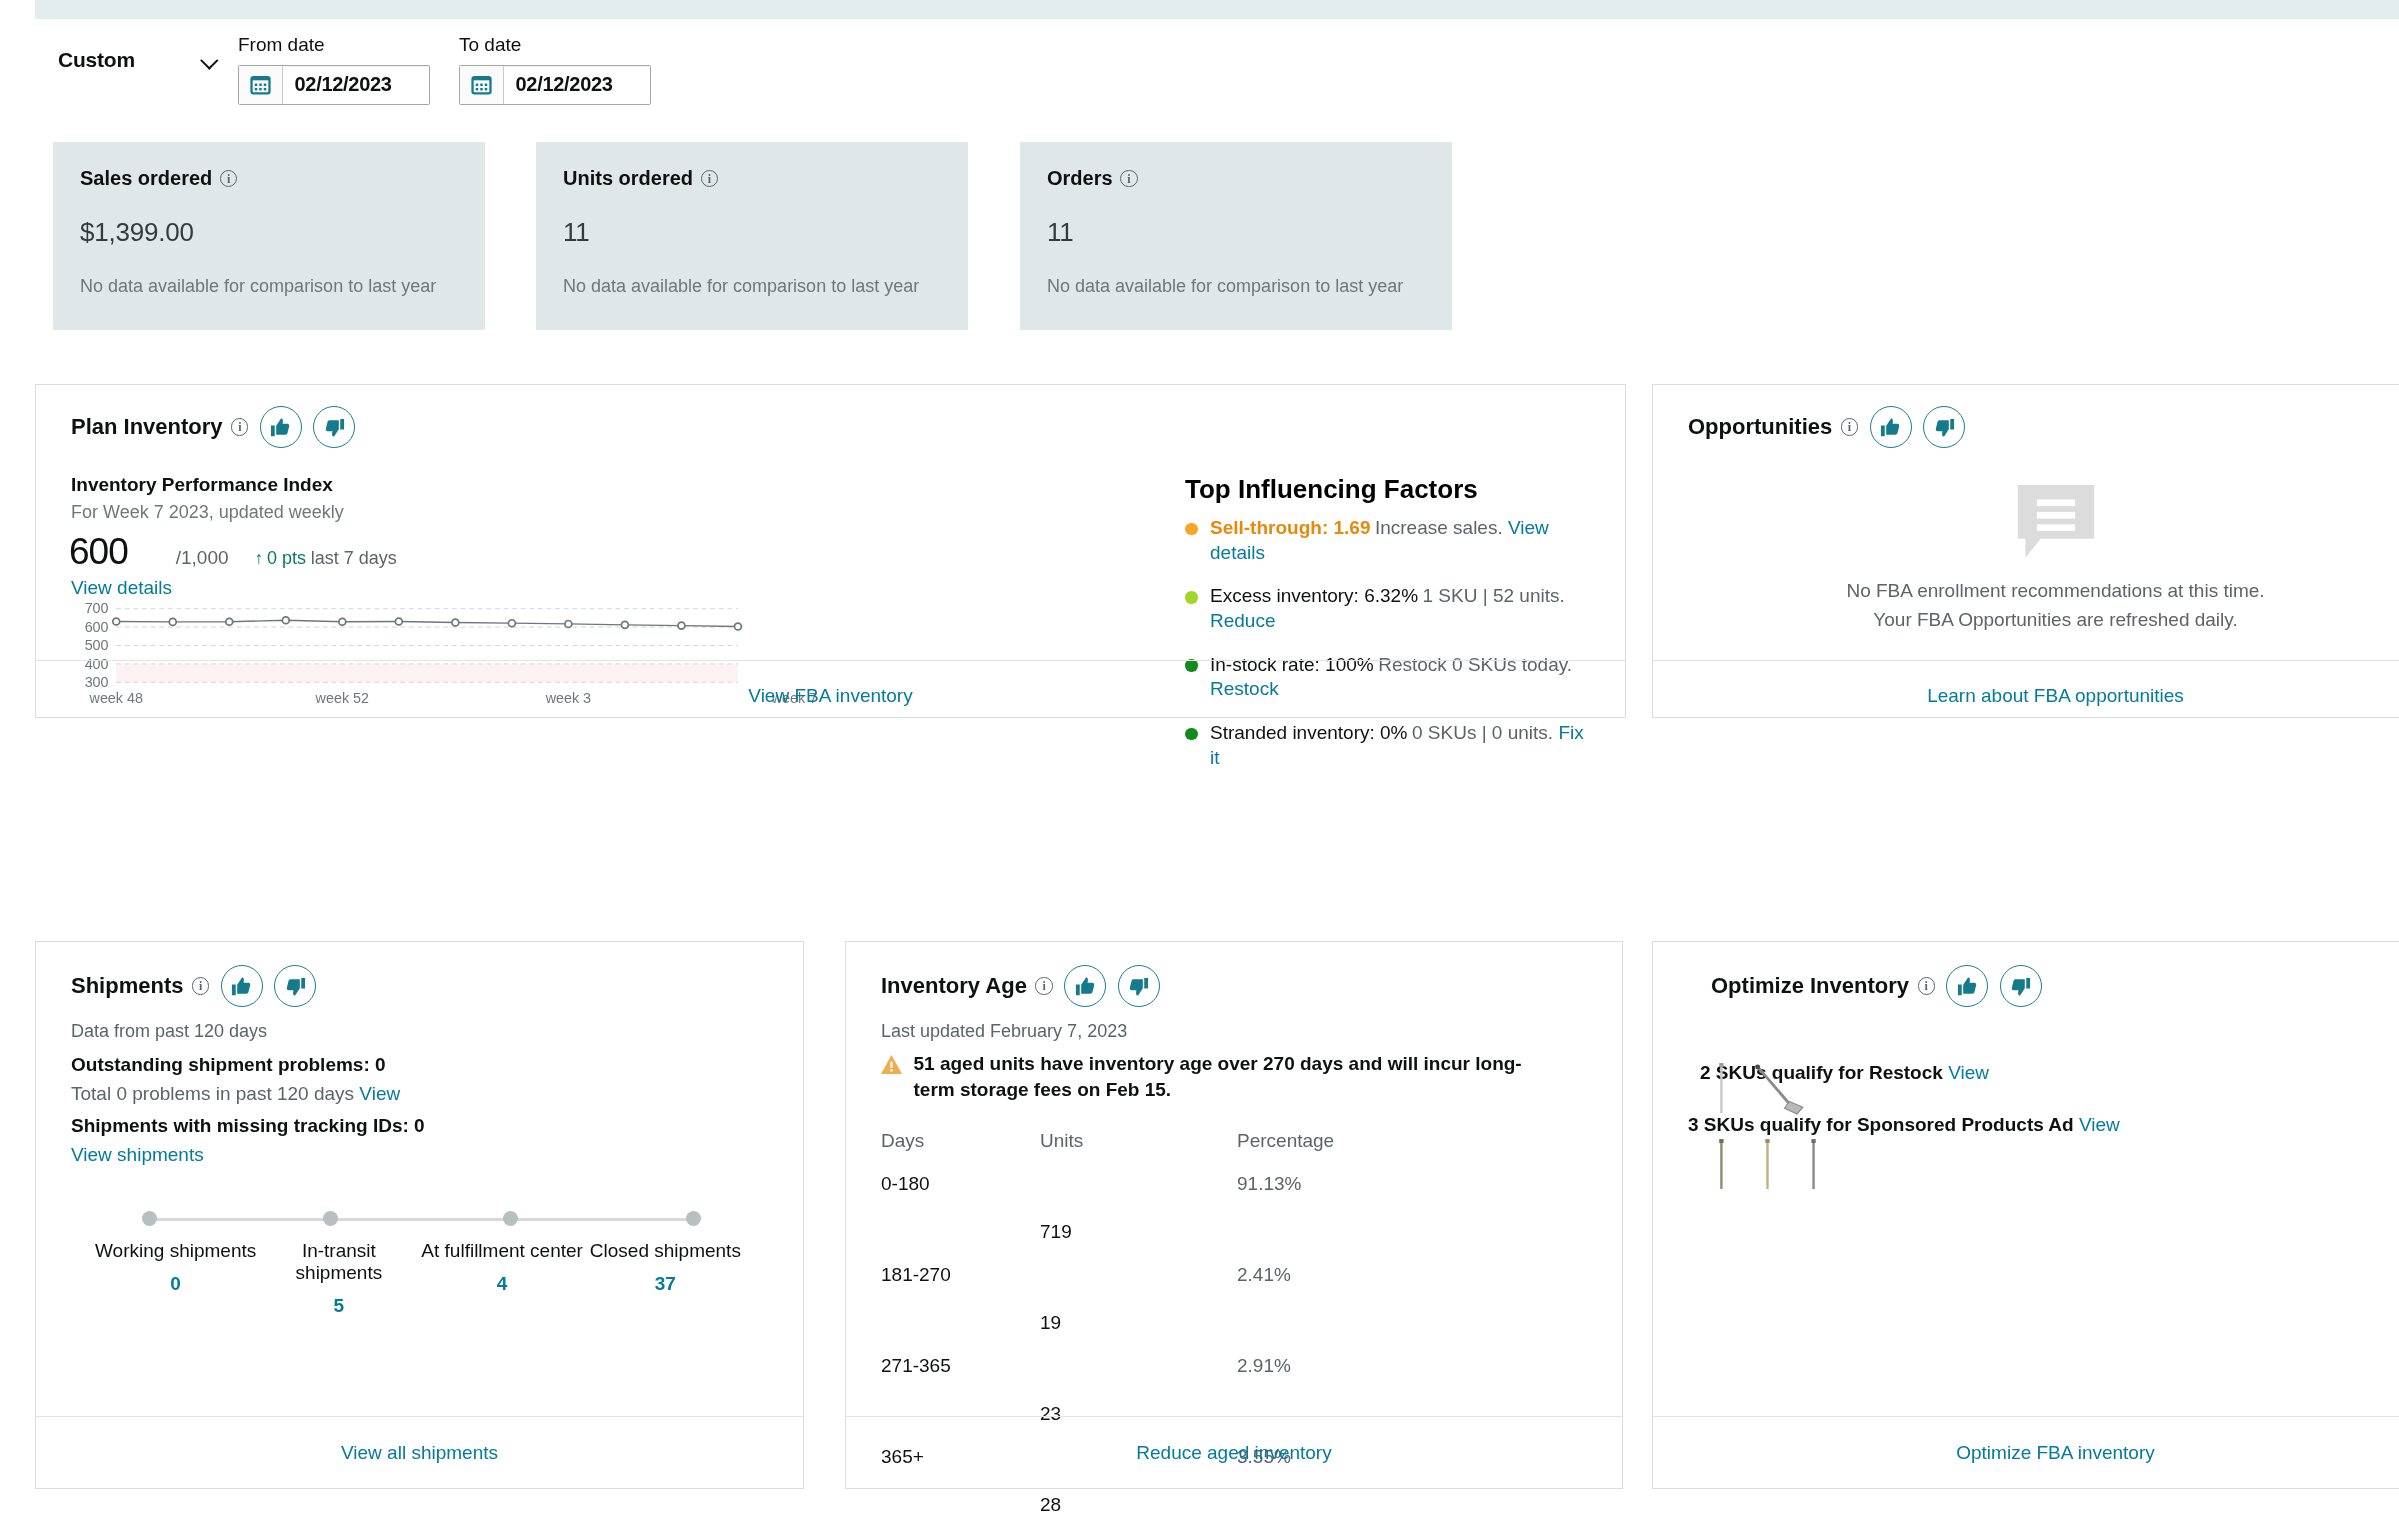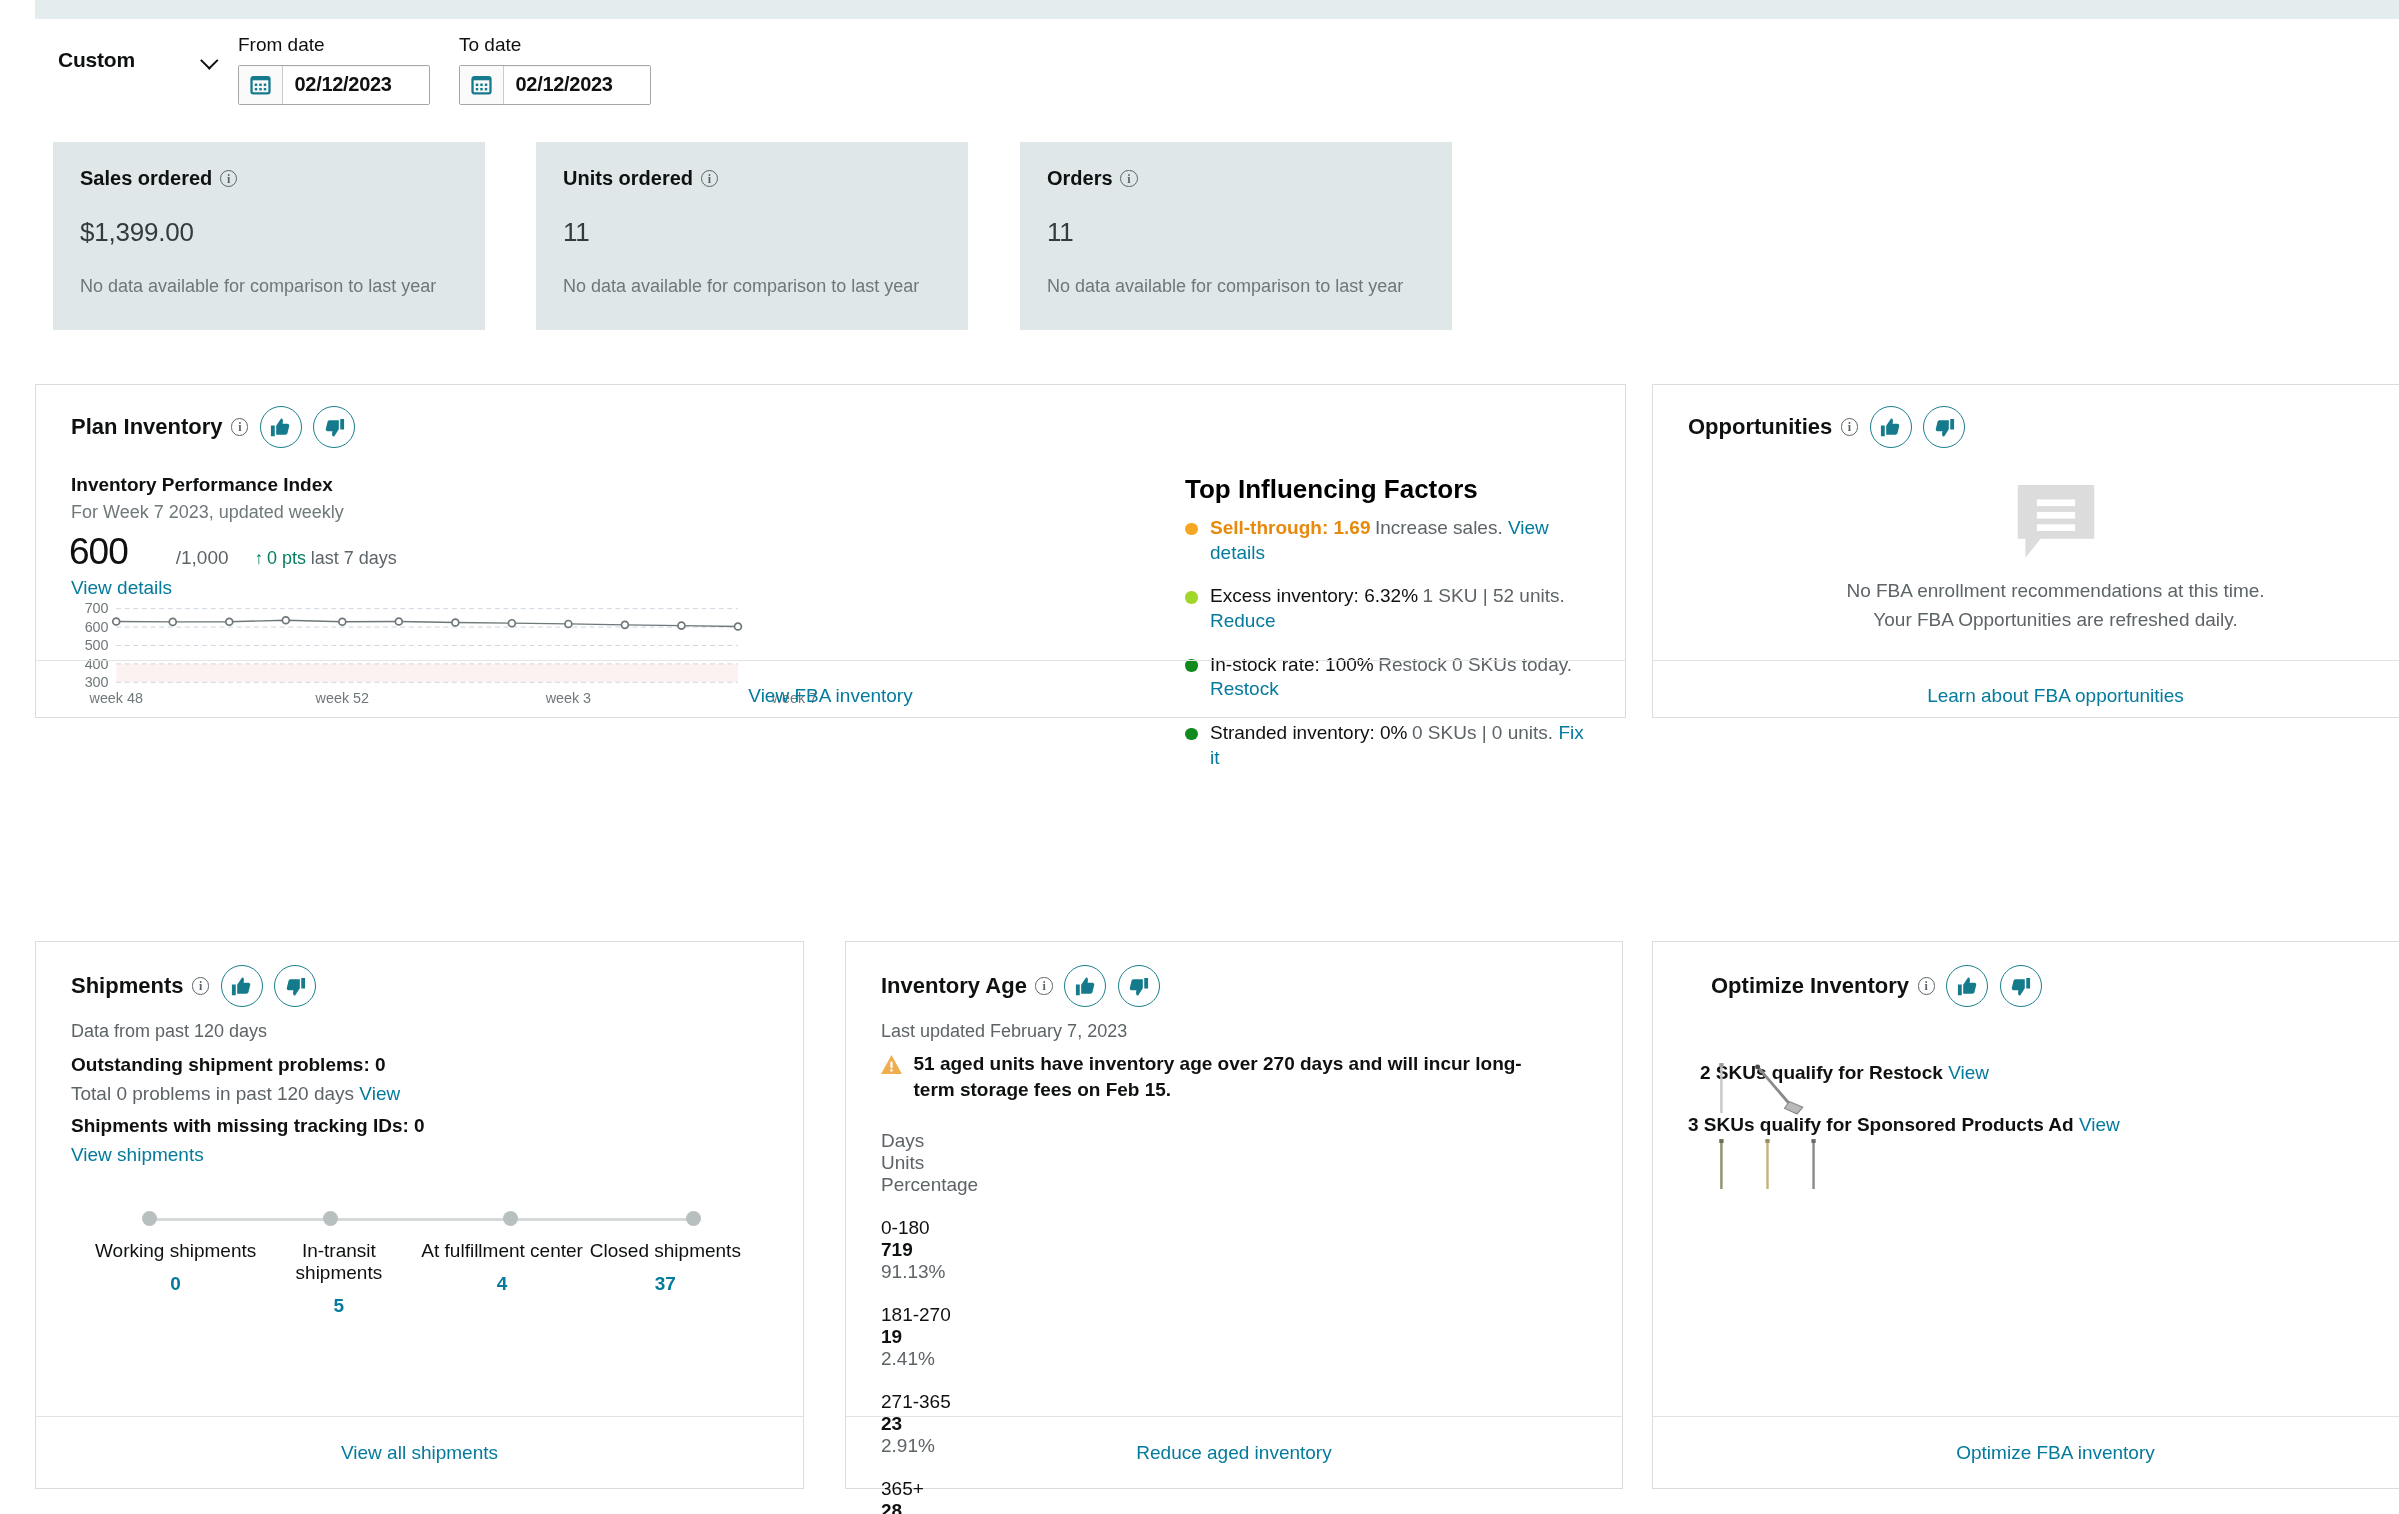--- a/index.html
+++ b/index.html
@@ -175,27 +175,27 @@
   .track-col .tv { font-size: 19px; color: #047a9c; font-weight: bold; display: block; margin-top: 10.6px; }
 
   
   #age-panel { left: 845px; top: 941px; width: 778px; height: 548px; }
   .ia-head { position: absolute; left: 35px; top: 23px; }
   .ia-sub { position: absolute; left: 35px; top: 79px; font-size: 18px; color: #5d6467; }
   .ia-alert { position: absolute; left: 35px; top: 109px; width: 672px; display: flex; gap: 11.5px; }
   .warn-tri { width: 21px; height: 19px; flex: 0 0 auto; margin-top: 3.8px; }
   .ia-alert-text { font-size: 19px; font-weight: bold; color: #0f1111; line-height: 1.35; }
   .ia-table { position: absolute; left: 35px; top: 188px; width: 672px; }
-  .ia-table .row { display: flex; flex-direction: column; }
+  .ia-table .row { display: flex; }
   .ia-table .row .c1 { width: 159px; }
   .ia-table .row .c2 { width: 197px; }
   .ia-table .row .c3 { width: 192px; }
   .ia-head-row { font-size: 19px; color: #5d6467; padding-bottom: 21px; }
   .ia-data-row { font-size: 19px; color: #0f1111; padding-bottom: 21px; }
-  .ia-data-row .c2 { font-weight: bold; }
+  .ia-data-row .c2 { font-weight: normal; margin-top: 48px; }
   .ia-data-row .c3 { color: #5d6467; }
 
   
   #opt-panel { left: 1652px; top: 941px; width: 807px; height: 548px; }
   .oi-head { position: absolute; left: 35px; top: 23px; margin-left: 23px; }
   .oi-l1 { position: absolute; left: 47px; top: 96px; font-size: 19px; font-weight: bold; color: #0f1111; margin-top: 24px; }
   .oi-l2 { position: absolute; left: 35px; top: 172px; font-size: 19px; font-weight: bold; color: #0f1111; }
   .thumbs1 { position: absolute; left: 48px; top: 121px; width: 192px; height: 52px; }
   .thumbs2 { position: absolute; left: 48px; top: 197px; width: 192px; height: 52px; }
 

